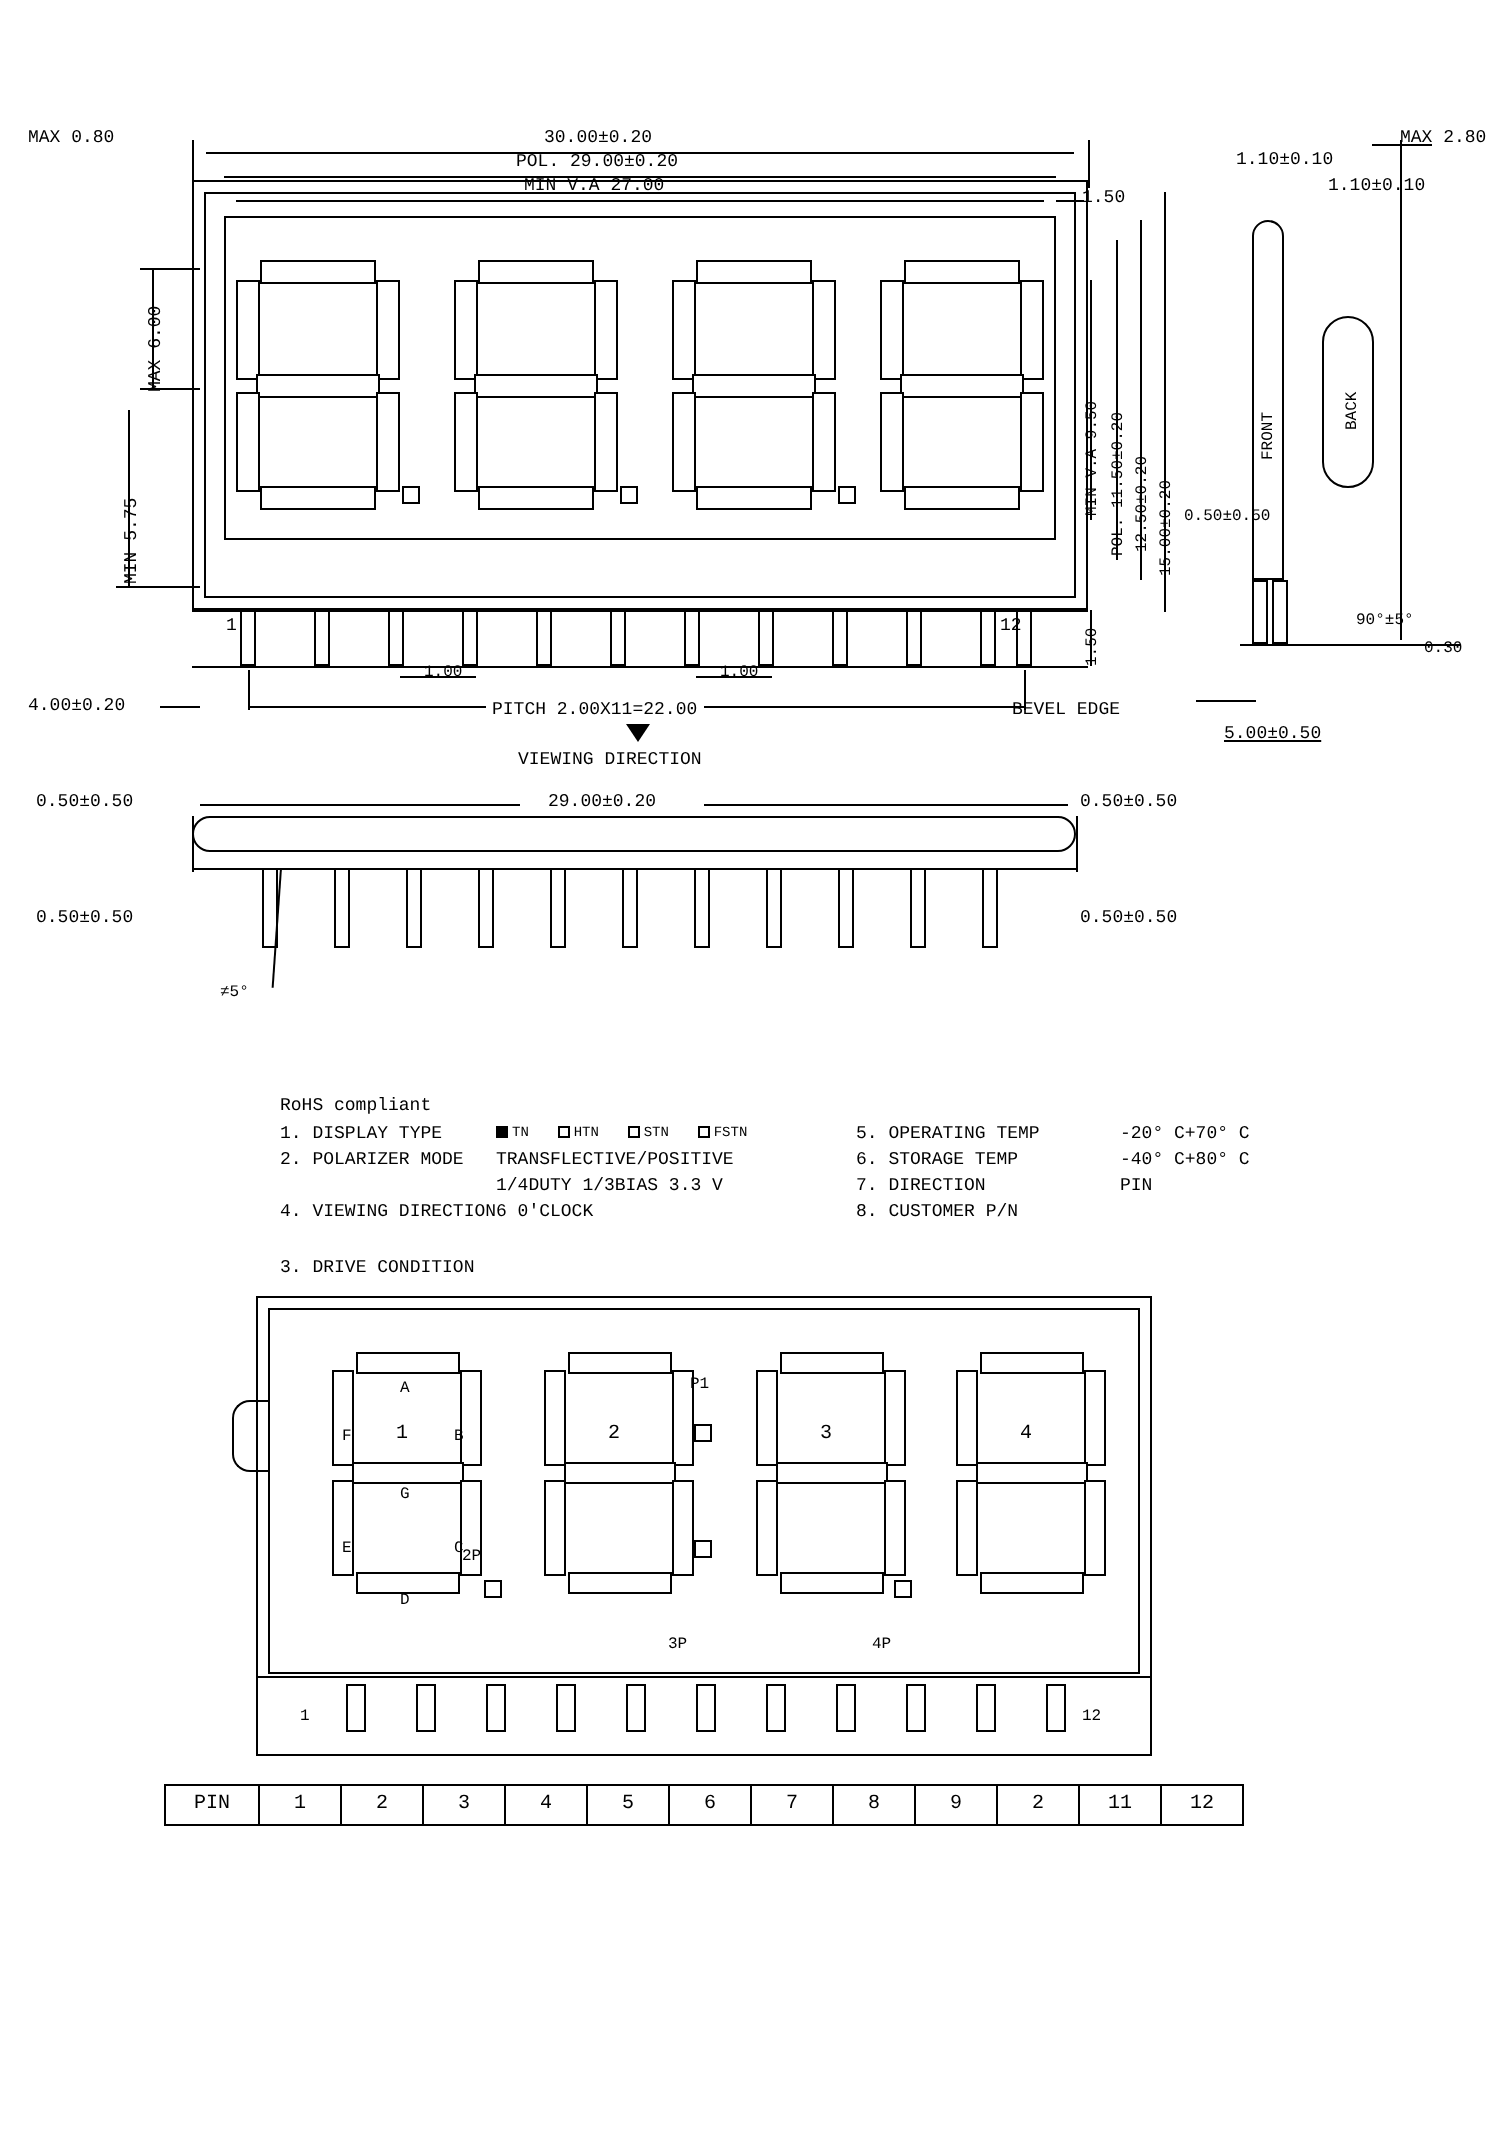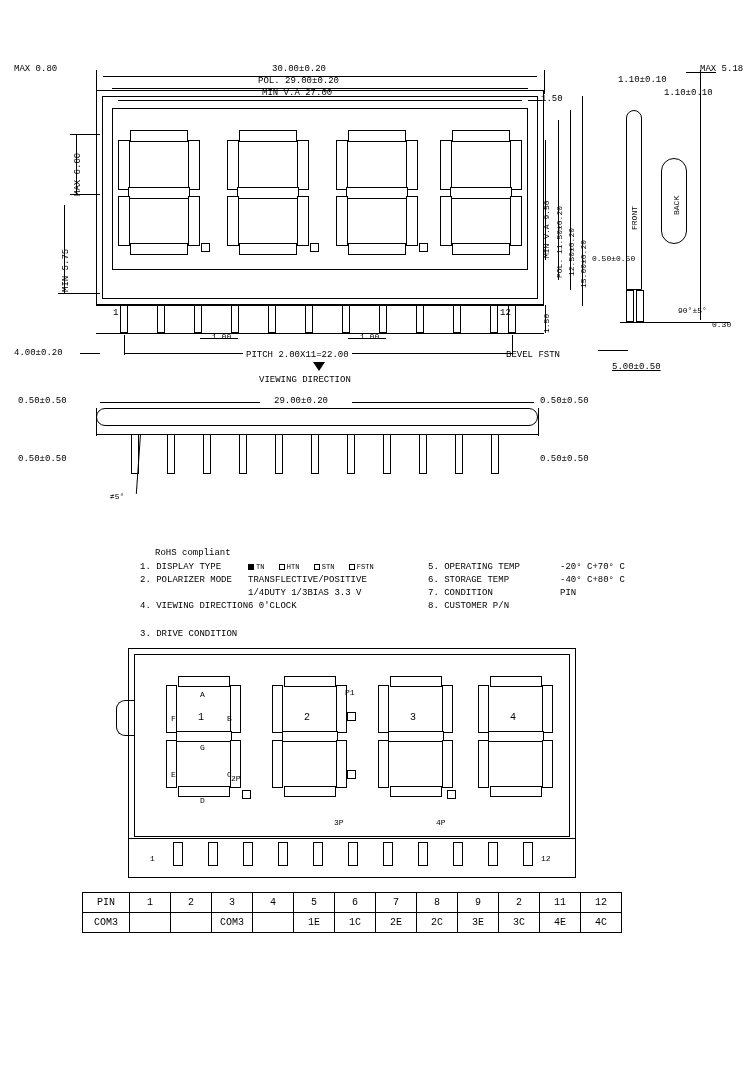--- a/index.html
+++ b/index.html
@@ -137,34 +137,34 @@
   <div class="txt s8" style="left:212px;top:332px;">1.00</div>
   <div class="txt s8" style="left:360px;top:332px;">1.00</div>
   <div class="txt" style="left:243px;top:350px;background:#fff;padding:0 3px;">PITCH 2.00X11=22.00</div>
   <div class="txt" style="left:259px;top:375px;">VIEWING  DIRECTION</div>
   <div class="abs" style="left:313px;top:362px;width:0;height:0;border-left:6px solid transparent;border-right:6px solid transparent;border-top:9px solid #000;"></div>
 
   <div class="box" style="left:626px;top:110px;width:16px;height:180px;border-radius:8px 8px 0 0;"></div>
   <div class="box" style="left:661px;top:158px;width:26px;height:86px;border-radius:13px;"></div>
   <div class="ln v" style="left:700px;top:70px;height:250px;"></div>
   <div class="ln h" style="left:686px;top:72px;width:30px;"></div>
-  <div class="txt" style="left:700px;top:64px;">MAX 5.18</div>
+  <div class="txt" style="left:700px;top:64px;">MAX 2.80</div>
   <div class="txt" style="left:618px;top:75px;">1.10±0.10</div>
   <div class="txt" style="left:664px;top:88px;">1.10±0.10</div>
   <div class="txt rot s8" style="left:630px;top:230px;transform:rotate(-90deg);">FRONT</div>
   <div class="txt rot s8" style="left:672px;top:215px;transform:rotate(-90deg);">BACK</div>
 
   <div class="box" style="left:626px;top:290px;width:8px;height:32px;"></div>
   <div class="box" style="left:636px;top:290px;width:8px;height:32px;"></div>
   <div class="ln h" style="left:620px;top:322px;width:110px;"></div>
   <div class="txt s8" style="left:678px;top:306px;">90°±5°</div>
   <div class="txt s8" style="left:712px;top:320px;">0.30</div>
   <div class="txt s8" style="left:592px;top:254px;">0.50±0.50</div>
   <div class="txt" style="left:612px;top:362px;text-decoration:underline;">5.00±0.50</div>
-  <div class="txt" style="left:506px;top:350px;">BEVEL FSTN</div>
+  <div class="txt" style="left:506px;top:350px;">BEVEL EDGE</div>
   <div class="ln h" style="left:598px;top:350px;width:30px;"></div>
 
   <div class="box" style="left:96px;top:408px;width:442px;height:18px;border-radius:9px;"></div>
   <div class="ln h" style="left:96px;top:434px;width:442px;"></div>
   <div class="ln v" style="left:96px;top:408px;height:28px;"></div>
   <div class="ln v" style="left:538px;top:408px;height:28px;"></div>
   <div class="pin" style="left:131px;top:434px;width:8px;height:40px;"></div>
   <div class="pin" style="left:167px;top:434px;width:8px;height:40px;"></div>
   <div class="pin" style="left:203px;top:434px;width:8px;height:40px;"></div>
   <div class="pin" style="left:239px;top:434px;width:8px;height:40px;"></div>
@@ -179,21 +179,21 @@
   <div class="txt s8" style="left:110px;top:492px;">≠5°</div>
   <div class="txt" style="left:18px;top:396px;">0.50±0.50</div>
   <div class="txt" style="left:18px;top:454px;">0.50±0.50</div>
   <div class="txt" style="left:274px;top:396px;">29.00±0.20</div>
   <div class="txt" style="left:540px;top:396px;">0.50±0.50</div>
   <div class="txt" style="left:540px;top:454px;">0.50±0.50</div>
   <div class="ln h" style="left:100px;top:402px;width:160px;"></div>
   <div class="ln h" style="left:352px;top:402px;width:182px;"></div>
 
   <div class="abs" style="left:140px;top:548px;width:480px;">
-    <div class="txt" style="left:15px;top:0px;">RoHS compliant</div>
+    <div class="txt" style="left:0px;top:0px;">RoHS compliant</div>
 
     <div class="txt" style="left:0px;top:14px;"><span>1.</span> <span>DISPLAY TYPE</span></div>
     <div class="txt" style="left:0px;top:27px;"><span>2.</span> <span>POLARIZER MODE</span></div>
     <div class="txt" style="left:0px;top:52px;margin-top:29px;"><span>3.</span> <span>DRIVE CONDITION</span></div>
     <div class="txt" style="left:0px;top:53px;"><span>4.</span> <span>VIEWING DIRECTION</span></div>
 
     <div class="txt s7" style="left:108px;top:14px;">
       <span class="chk on"></span><span>TN</span>
       <span style="display:inline-block;width:6px;"></span>
       <span class="chk"></span><span>HTN</span>
@@ -201,21 +201,21 @@
       <span class="chk"></span><span>STN</span>
       <span style="display:inline-block;width:6px;"></span>
       <span class="chk"></span><span>FSTN</span>
     </div>
     <div class="txt" style="left:108px;top:27px;">TRANSFLECTIVE/POSITIVE</div>
     <div class="txt" style="left:108px;top:40px;">1/4DUTY 1/3BIAS 3.3 V</div>
     <div class="txt" style="left:108px;top:53px;">6 0'CLOCK</div>
 
     <div class="txt" style="left:288px;top:14px;"><span>5.</span> <span>OPERATING TEMP</span></div>
     <div class="txt" style="left:288px;top:27px;"><span>6.</span> <span>STORAGE TEMP</span></div>
-    <div class="txt" style="left:288px;top:40px;"><span>7.</span> <span>CONDITION</span></div>
+    <div class="txt" style="left:288px;top:40px;"><span>7.</span> <span>DIRECTION</span></div>
     <div class="txt" style="left:288px;top:53px;"><span>8.</span> <span>CUSTOMER P/N</span></div>
 
     <div class="txt" style="left:420px;top:14px;">-20° C+70° C</div>
     <div class="txt" style="left:420px;top:27px;">-40° C+80° C</div>
     <div class="txt" style="left:420px;top:40px;">PIN</div>
     <div class="txt" style="left:420px;top:53px;"></div>
   </div>
 
   <div class="box" style="left:128px;top:648px;width:448px;height:230px;"></div>
   <div class="box" style="left:134px;top:654px;width:436px;height:183px;"></div>
@@ -308,31 +308,16 @@
         <th>6</th>
         <th>7</th>
         <th>8</th>
         <th>9</th>
         <th>2</th>
         <th>11</th>
         <th>12</th>
       </tr>
     </thead>
     <tbody>
-      <tr>
-        <td class="first">COM3</td>
-        <td></td>
-        <td></td>
-        <td>COM3</td>
-        <td></td>
-        <td>1E</td>
-        <td>1C</td>
-        <td>2E</td>
-        <td>2C</td>
-        <td>3E</td>
-        <td>3C</td>
-        <td>4E</td>
-        <td>4C</td>
-      </tr>
     </tbody>
   </table>
 
 </div>
 
 </body></html>

